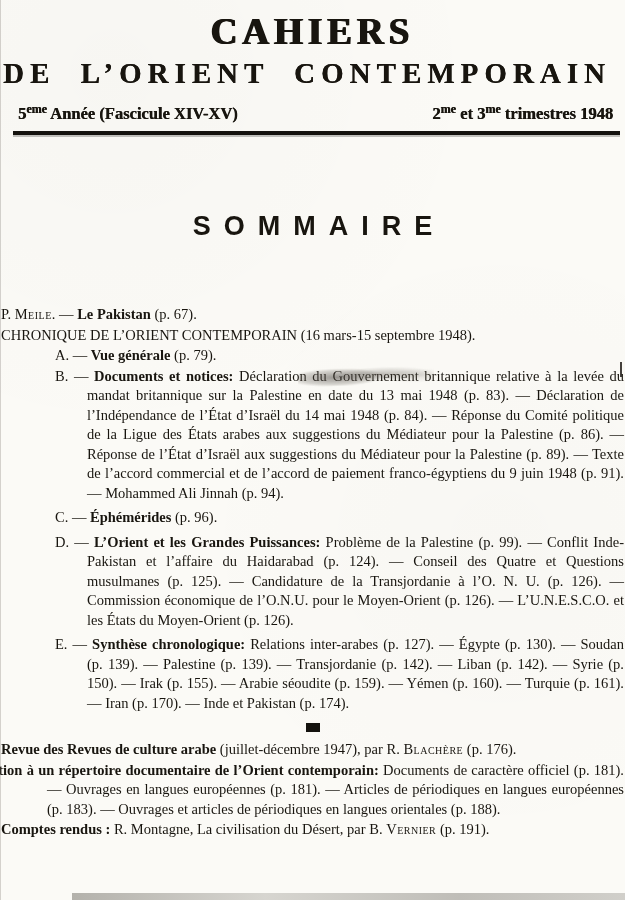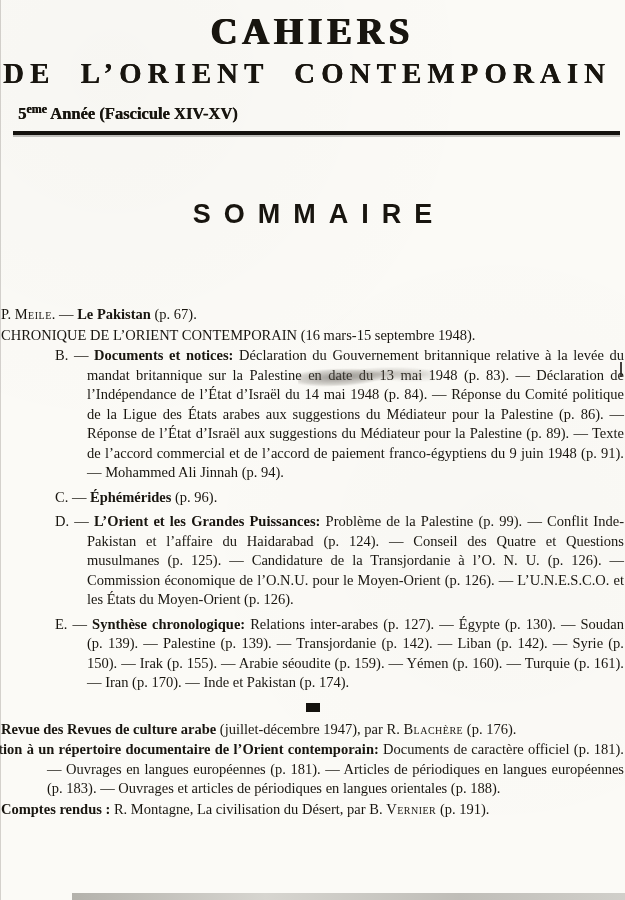--- a/index.html
+++ b/index.html
@@ -35,21 +35,21 @@
     text-shadow:0.4px 0 0 currentColor;
   }
   .m-row sup{font-size:12px;line-height:0;}
   .m-rule{
     position:absolute;top:131px;left:13px;right:5px;height:4px;
     background:#14120e;
     box-shadow:0 2px 0 rgba(20,18,14,0.25);
   }
   
   .sommaire{
-    position:absolute;top:199px;left:0;right:0;
+    position:absolute;top:211px;left:0;right:0;
     text-align:center;
     font-family:"Liberation Sans", sans-serif;
     font-weight:bold;font-size:27px;
     letter-spacing:13px;text-indent:13px;
   }
   
   .content{
     position:absolute;top:304px;left:0;width:625px;
     font-size:14.5px;line-height:19.5px;
   }
@@ -102,31 +102,33 @@
 </style>
 </head>
 <body>
 
 <div class="page">
 
   <div class="m-title">CAHIERS</div>
   <div class="m-sub">DE L’ORIENT CONTEMPORAIN</div>
   <div class="m-row">
     <span><span>5</span><sup>eme</sup><span> Année (Fascicule XIV-XV)</span></span>
+    <span><span>2</span><sup>me</sup><span> et </span><span>3</span><sup>me</sup><span> trimestres 1948</span></span>
   </div>
   <div class="m-rule"></div>
 
   <div class="sommaire">SOMMAIRE</div>
 
   <div class="content">
 
     <p class="entry-pakistan"><span>P. </span><span class="sc">Meile</span><span>. — </span><span class="b">Le Pakistan</span><span> (p. 67).</span></p>
 
     <p class="entry-chronique">CHRONIQUE DE L’ORIENT CONTEMPORAIN (16 mars-15 septembre 1948).</p>
 
+    <p class="sec"><span>A. — </span><span class="b">Vue générale</span><span> (p. 79).</span></p>
 
     <p class="sec mb5"><span>B. — </span><span class="b">Documents et notices:</span><span> Déclaration du Gouvernement britannique relative à la levée du mandat britannique sur la Palestine en date du 13 mai 1948 (p. 83). — Déclaration de l’Indépendance de l’État d’Israël du 14 mai 1948 (p. 84). — Réponse du Comité politique de la Ligue des États arabes aux suggestions du Médiateur pour la Palestine (p. 86). — Réponse de l’État d’Israël aux suggestions du Médiateur pour la Palestine (p. 89). — Texte de l’accord commercial et de l’accord de paiement franco-égyptiens du 9 juin 1948 (p. 91). — Mohammed Ali Jinnah (p. 94).</span></p>
 
     <p class="sec mb5"><span>C. — </span><span class="b">Éphémérides</span><span> (p. 96).</span></p>
 
     <p class="sec mb5"><span>D. — </span><span class="b">L’Orient et les Grandes Puissances:</span><span> Problème de la Palestine (p. 99). — Conflit Inde-Pakistan et l’affaire du Haidarabad (p. 124). — Conseil des Quatre et Questions musulmanes (p. 125). — Candidature de la Transjordanie à l’O. N. U. (p. 126). — Commission économique de l’O.N.U. pour le Moyen-Orient (p. 126). — L’U.N.E.S.C.O. et les États du Moyen-Orient (p. 126).</span></p>
 
     <p class="sec"><span>E. — </span><span class="b">Synthèse chronologique:</span><span> Relations inter-arabes (p. 127). — Égypte (p. 130). — Soudan (p. 139). — Palestine (p. 139). — Transjordanie (p. 142). — Liban (p. 142). — Syrie (p. 150). — Irak (p. 155). — Arabie séoudite (p. 159). — Yémen (p. 160). — Turquie (p. 161). — Iran (p. 170). — Inde et Pakistan (p. 174).</span></p>
 
     <div class="ornament"></div>

